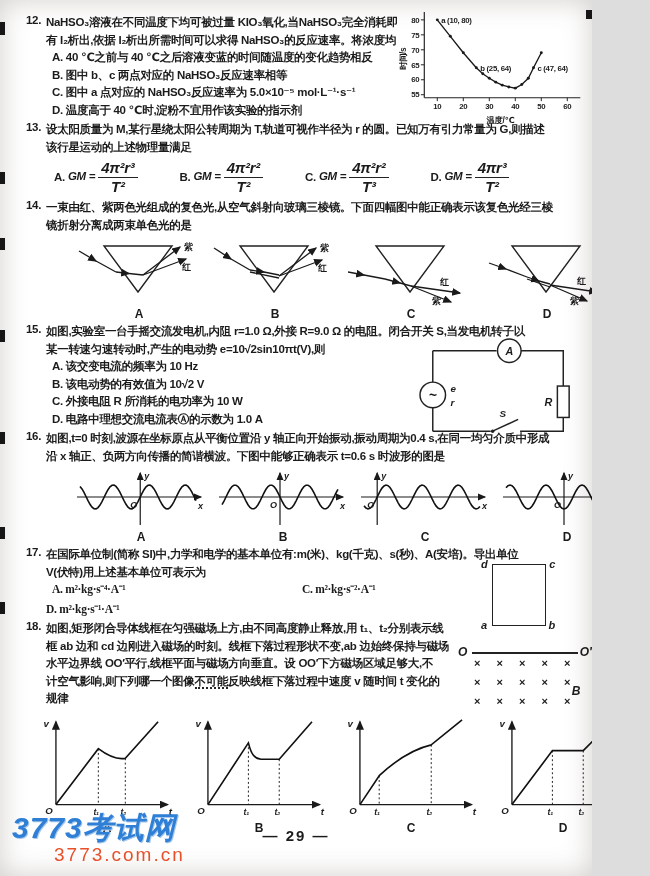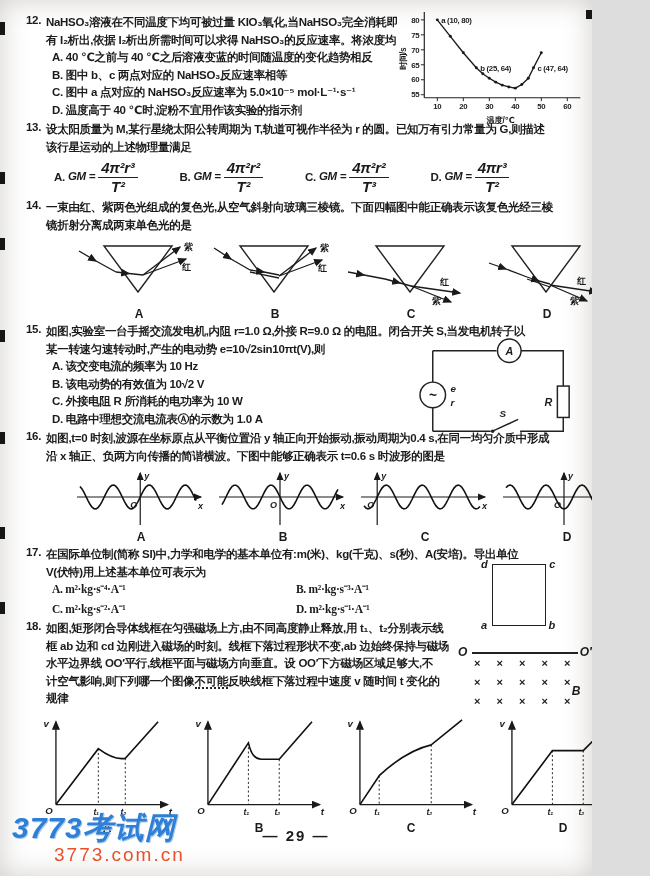--- a/index.html
+++ b/index.html
@@ -321,21 +321,20 @@
         <span class="fB">B</span>
       </div>
     </div>
 
     <section class="q">
       <span class="qnum">17.</span>
       <div class="ln full">在国际单位制(简称 SI)中,力学和电学的基本单位有:m(米)、kg(千克)、s(秒)、A(安培)。导出单位</div>
       <div class="ln">V(伏特)用上述基本单位可表示为</div>
       <div style="display:grid;grid-template-columns:250px 1fr;row-gap:2px;font-family:Liberation Serif, serif;">
         <span class="ln opt">A. m²·kg·s⁻⁴·A⁻¹</span>
-        <span class="ln">B. m²·kg·s⁻³·A⁻¹</span>
         <span class="ln opt">C. m²·kg·s⁻²·A⁻¹</span>
         <span class="ln">D. m²·kg·s⁻¹·A⁻¹</span>
       </div>
     </section>
 
     <section class="q">
       <span class="qnum">18.</span>
       <div class="ln">如图,矩形闭合导体线框在匀强磁场上方,由不同高度静止释放,用 t₁、t₂分别表示线</div>
       <div class="ln">框 ab 边和 cd 边刚进入磁场的时刻。线框下落过程形状不变,ab 边始终保持与磁场</div>
       <div class="ln">水平边界线 OO′平行,线框平面与磁场方向垂直。设 OO′下方磁场区域足够大,不</div>

